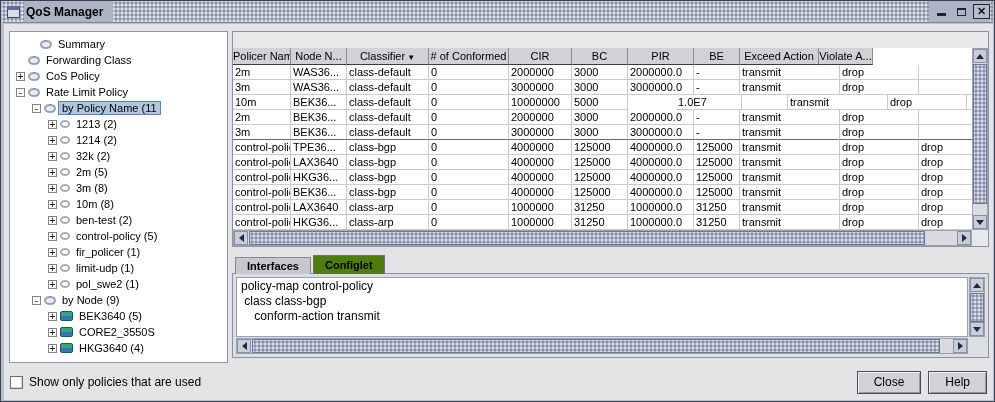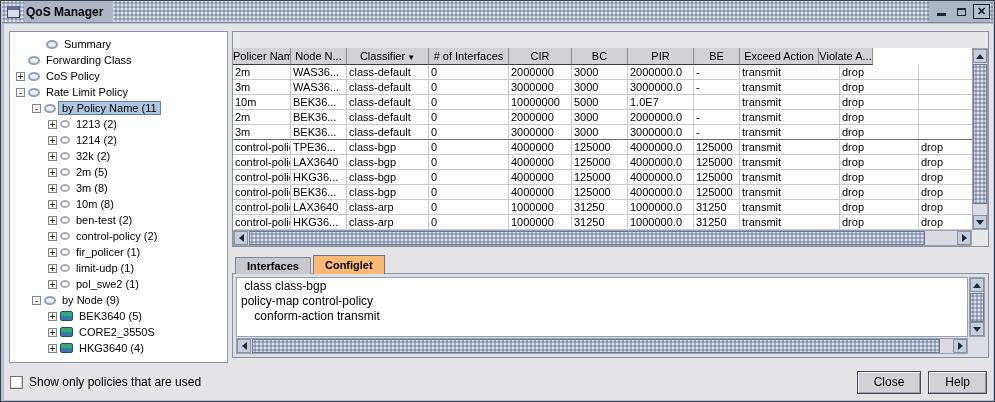--- a/index.html
+++ b/index.html
@@ -70,21 +70,21 @@
   .v-table .sb-thumb { left:0; top:15px; width:14px; height:140px; }
 
   .h-table { left:0; top:198px; width:739px; height:16px; }
   .h-table .sb-btn.left { left:0; top:0; } .h-table .sb-btn.right { right:0; top:0; }
   .h-table .sb-thumb { left:15px; top:0; width:676px; height:14px; }
 
   
   .tabs { position:absolute; left:3px; top:224px; height:19px; display:flex; align-items:flex-end; z-index:3; }
   .tab { height:17px; line-height:16px; padding:0 11px; font-size:11px; font-weight:bold; color:#000;
          border:1px solid #82889A; border-bottom:none; background:#C6C8CE; margin-right:2px; cursor:default; }
-  .tab.selected { height:19px; line-height:18px; background:#fdba74; border-color:#6E7488; }
+  .tab.selected { height:19px; line-height:18px; background:#4d7c0f; border-color:#6E7488; }
 
   .pane { position:absolute; left:0; top:242px; width:757px; height:85px; border:1px solid #8A92A6; background:#DCDEE2; z-index:2; }
   .textarea { position:absolute; left:3px; top:3px; right:20px; bottom:20px; background:#fff; border:1px solid #98A0B2; overflow:hidden; padding:1px 4px; }
   .cfg-line { font-size:12px; line-height:15px; white-space:pre; color:#000; }
 
   .v-cfg { top:3px; right:3px; bottom:20px; width:16px; }
   .v-cfg .sb-btn.top { left:0; top:0; } .v-cfg .sb-btn.bottom { left:0; bottom:0; }
   .v-cfg .sb-thumb { left:0; top:15px; width:14px; height:29px; }
 
   .h-cfg { left:3px; right:20px; bottom:3px; height:16px; }
@@ -118,21 +118,21 @@
         </span>
       <span class="ctl ctl-close">
           <span>✕</span>
         </span>
     </span>
   </div>
 
   <div class="content">
 
     <div class="tree-panel">
-        <div class="tree-row" style="padding-left: 24px;">
+        <div class="tree-row" style="padding-left: 18px;">
           <span class="expander blank"></span>
           <span class="ticon qos"></span>
           <span class="tree-label">Summary</span>
         </div>
         <div class="tree-row" style="padding-left: 6px;">
           <span class="expander blank"></span>
           <span class="ticon qos"></span>
           <span class="tree-label">Forwarding Class</span>
         </div>
         <div class="tree-row" style="padding-left: 6px;">
@@ -181,21 +181,21 @@
           <span class="tree-label">10m (8)</span>
         </div>
         <div class="tree-row" style="padding-left: 38px;">
           <span class="expander">+</span>
           <span class="ticon policer"></span>
           <span class="tree-label">ben-test (2)</span>
         </div>
         <div class="tree-row" style="padding-left: 38px;">
           <span class="expander">+</span>
           <span class="ticon policer"></span>
-          <span class="tree-label">control-policy (2)</span>
+          <span class="tree-label">control-policy (5)</span>
         </div>
         <div class="tree-row" style="padding-left: 38px;">
           <span class="expander">+</span>
           <span class="ticon policer"></span>
           <span class="tree-label">fir_policer (1)</span>
         </div>
         <div class="tree-row" style="padding-left: 38px;">
           <span class="expander">+</span>
           <span class="ticon policer"></span>
           <span class="tree-label">limit-udp (1)</span>
@@ -229,21 +229,21 @@
 
     <div class="right-panel">
 
       <div class="table-area">
 
         <div class="grid">
           <div class="grid-head">
               <div class="hcell" style="width: 58px;">Policer Name</div>
               <div class="hcell" style="width: 56px;">Node N...</div>
               <div class="hcell" style="width: 82px;">Classifier<span class="sort-arrow">▼</span></div>
-              <div class="hcell" style="width: 80px;"># of Interfaces</div>
+              <div class="hcell" style="width: 80px;"># of Conformed</div>
               <div class="hcell" style="width: 63px;">CIR</div>
               <div class="hcell" style="width: 56px;">BC</div>
               <div class="hcell" style="width: 66px;">PIR</div>
               <div class="hcell" style="width: 46px;">BE</div>
               <div class="hcell" style="width: 79px;">Exceed Action</div>
               <div class="hcell" style="width: 54px;">Violate A...</div>
             </div>
           <div>
               <div class="grid-row">
                 <div class="cell" style="width: 58px;">2m</div>
@@ -271,21 +271,21 @@
                 <div class="cell" style="width: 79px;">drop</div>
                 <div class="cell" style="width: 54px;"></div>
               </div>
               <div class="grid-row">
                 <div class="cell" style="width: 58px;">10m</div>
                 <div class="cell" style="width: 56px;">BEK36...</div>
                 <div class="cell" style="width: 82px;">class-default</div>
                 <div class="cell" style="width: 80px;">0</div>
                 <div class="cell" style="width: 63px;">10000000</div>
                 <div class="cell" style="width: 56px;">5000</div>
-                <div class="cell" style="width: 66px;">1.0E7</div>
+                <div class="cell" style="width: 66px; margin-left: 48px;">1.0E7</div>
                 <div class="cell" style="width: 46px;"></div>
                 <div class="cell" style="width: 100px;">transmit</div>
                 <div class="cell" style="width: 79px;">drop</div>
                 <div class="cell" style="width: 54px;"></div>
               </div>
               <div class="grid-row">
                 <div class="cell" style="width: 58px;">2m</div>
                 <div class="cell" style="width: 56px;">BEK36...</div>
                 <div class="cell" style="width: 82px;">class-default</div>
                 <div class="cell" style="width: 80px;">0</div>
@@ -412,22 +412,22 @@
         </div>
       </div>
 
       <div class="tabs">
           <div class="tab">Interfaces</div>
           <div class="tab selected">Configlet</div>
         </div>
 
       <div class="pane">
         <div class="textarea">
+            <div class="cfg-line">policy-map control-policy</div>
             <div class="cfg-line"> class class-bgp</div>
-            <div class="cfg-line">policy-map control-policy</div>
             <div class="cfg-line">    conform-action transmit</div>
           </div>
 
         <div class="sb v-cfg">
           <div class="sb-btn top">
               <span class="tri up"></span>
             </div>
           <div class="sb-thumb bumps"></div>
           <div class="sb-btn bottom">
               <span class="tri down"></span>

